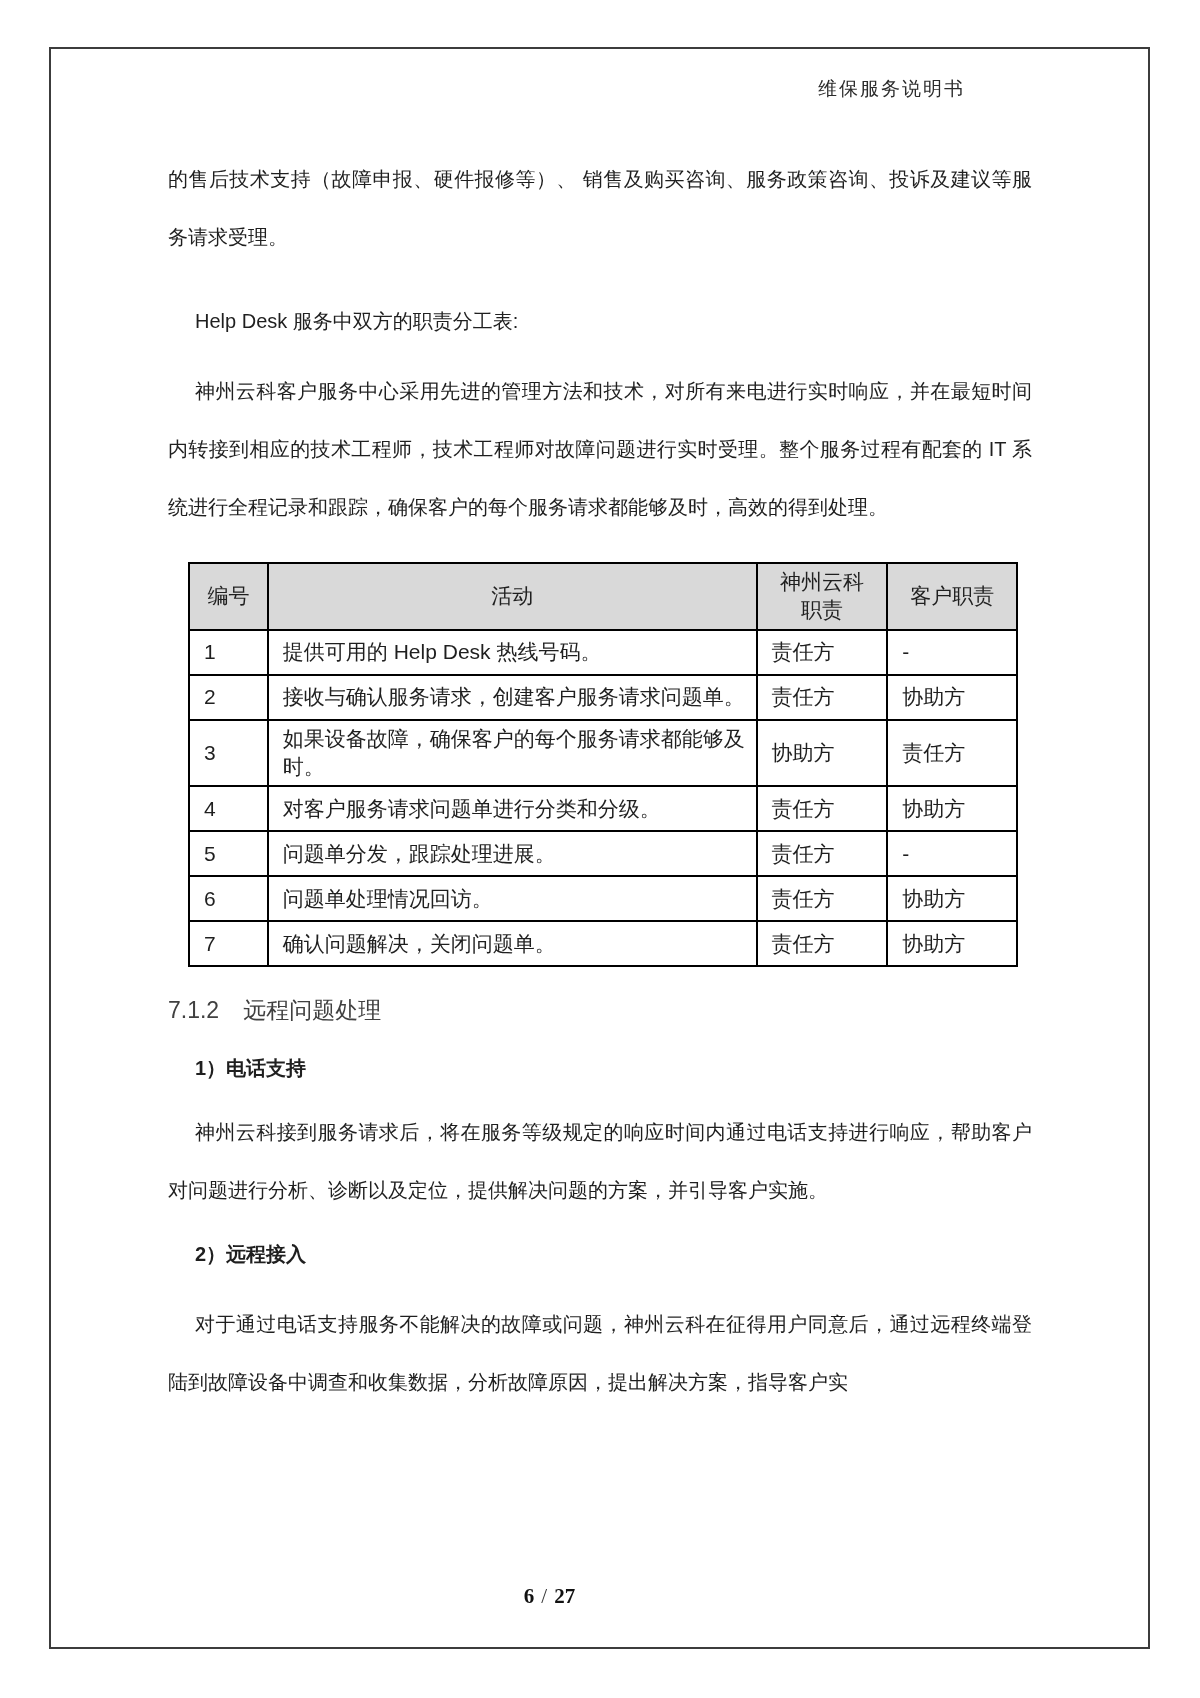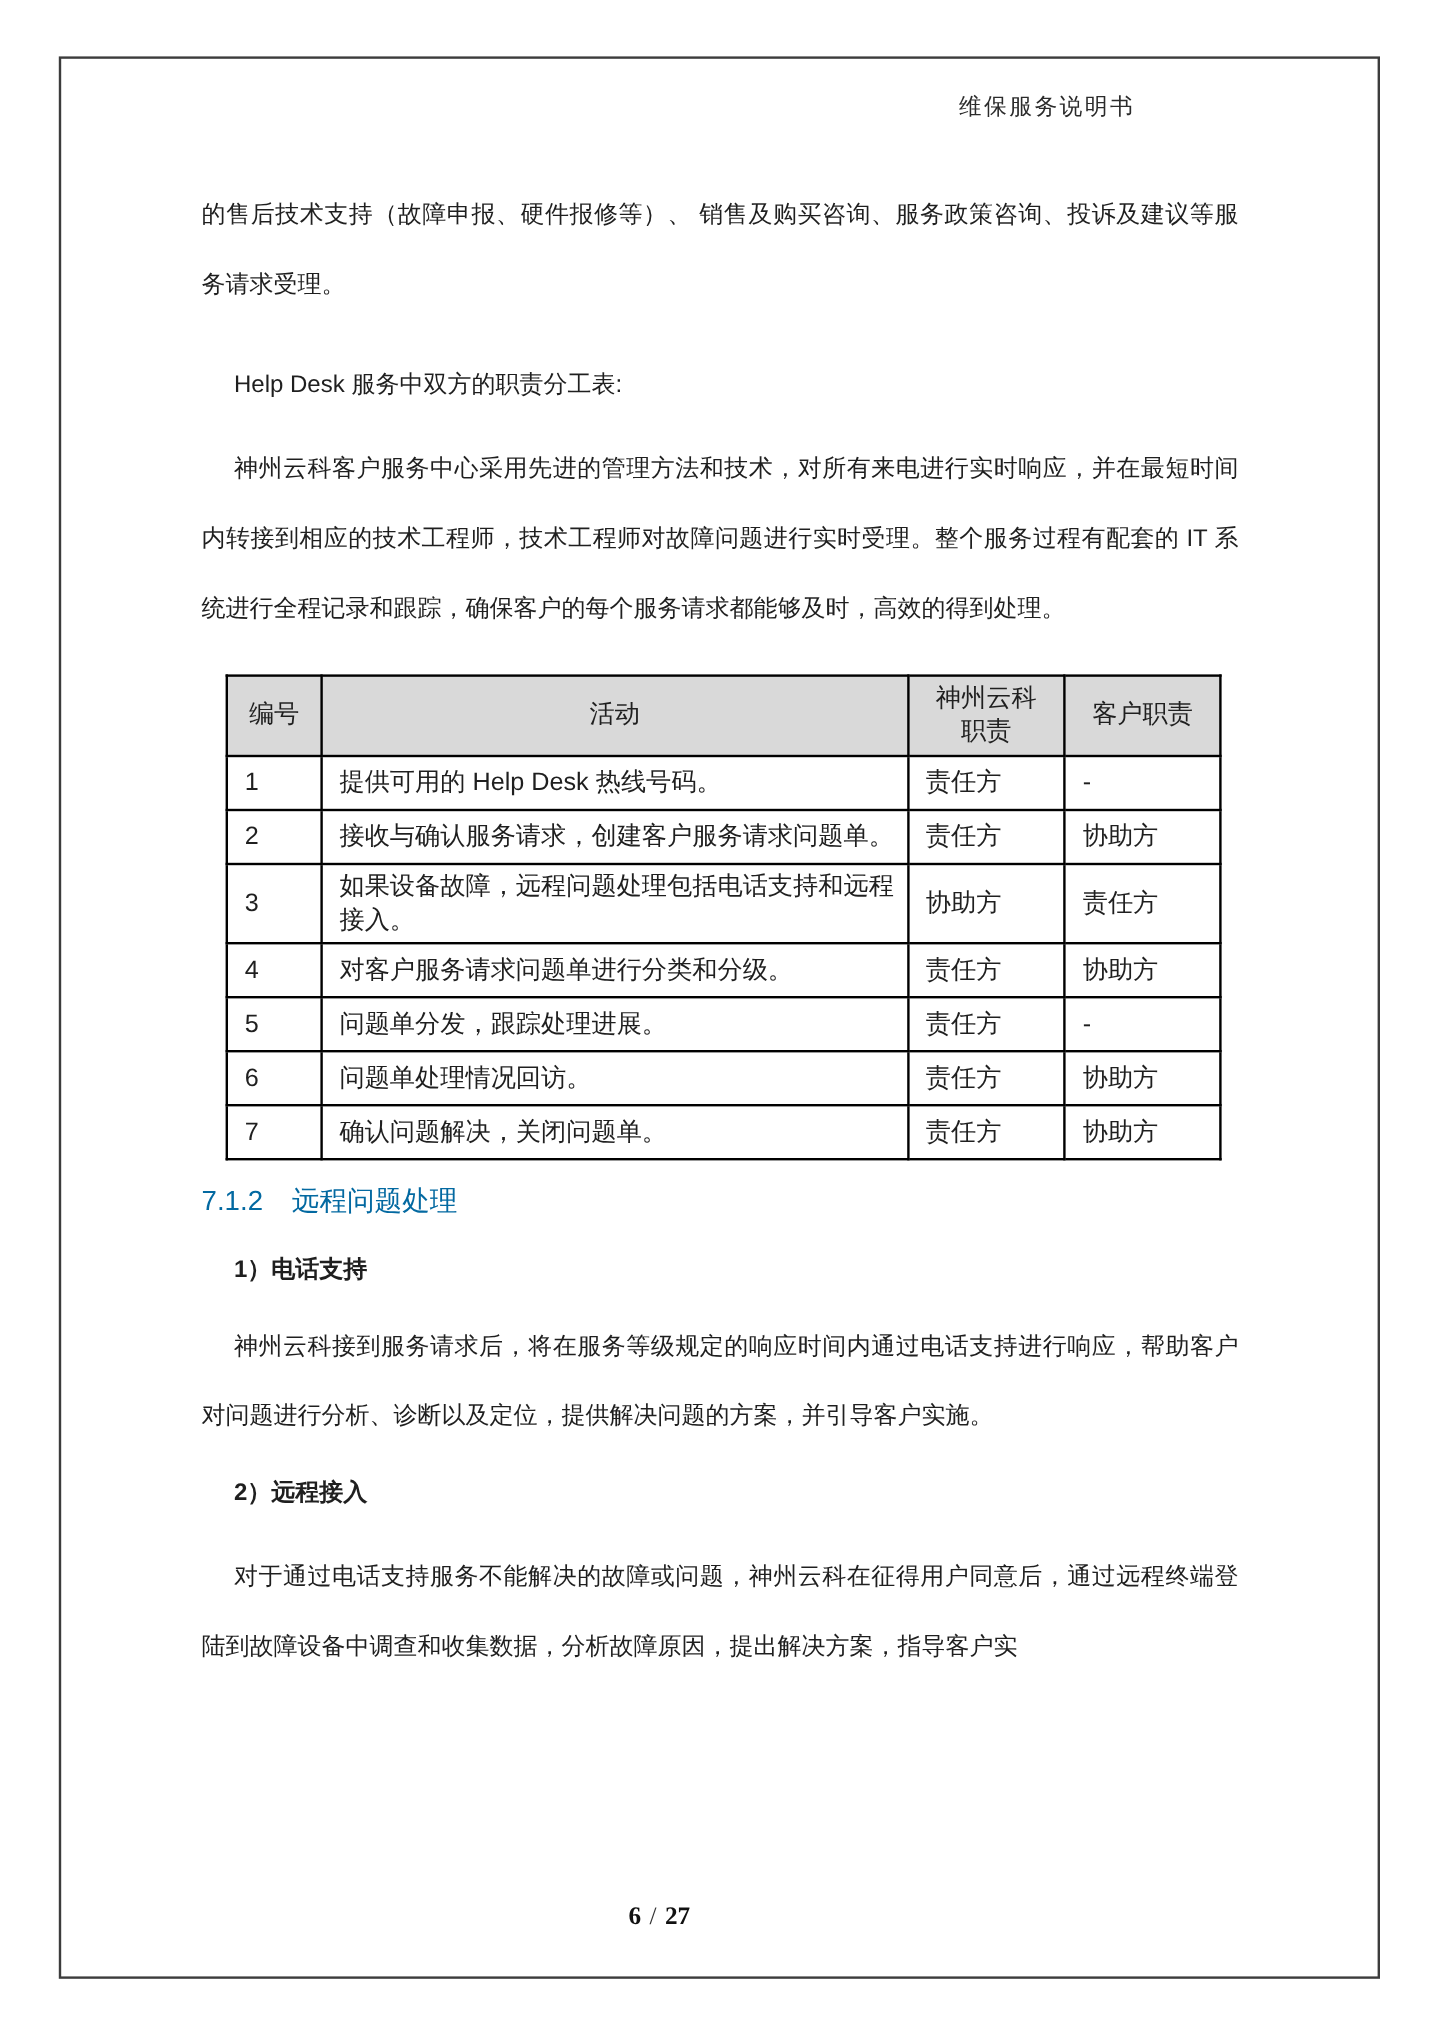--- a/index.html
+++ b/index.html
@@ -16,21 +16,21 @@
   .frame {
     position: absolute;
     left: 49px;
     top: 47px;
     width: 1101px;
     height: 1602px;
     border: 2px solid #3c3c3c;
   }
   .doc-header {
     position: absolute;
-    left: 156px;
+    left: 175px;
     top: 76px;
     width: 790px;
     text-align: right;
     font-family: "Liberation Serif", serif;
     font-size: 19px;
     letter-spacing: 2px;
     color: #2b2b2b;
   }
   .content {
     position: absolute;
@@ -69,25 +69,25 @@
     height: 45px;
     vertical-align: middle;
     text-align: left;
     padding: 4px 6px 4px 14px;
   }
   .col-num   { width: 79px;  }
   .col-act   { width: 490px; }
   .col-szyk  { width: 131px; }
   .col-cust  { width: 130px; }
   .section-heading {
-    margin-top: 12px;
+    margin-top: 22px;
     font-size: 23px;
     line-height: 42px;
     font-weight: 400;
-    color: #0369a1;
+    color: #404040;
   }
   .section-heading .sec-title { margin-left: 24px; }
   .p4 { margin-top: 12px; }
   .subhead {
     margin-top: 8px;
     margin-left: 27px;
     font-weight: 700;
     font-size: 20px;
     line-height: 58px;
   }
@@ -145,21 +145,21 @@
           <td>-</td>
         </tr>
           <tr style="">
           <td>2</td>
           <td>接收与确认服务请求，创建客户服务请求问题单。</td>
           <td>责任方</td>
           <td>协助方</td>
         </tr>
           <tr style="">
           <td>3</td>
-          <td>如果设备故障，远程问题处理包括电话支持和远程接入。</td>
+          <td>如果设备故障，确保客户的每个服务请求都能够及时。</td>
           <td>协助方</td>
           <td>责任方</td>
         </tr>
           <tr style="">
           <td>4</td>
           <td>对客户服务请求问题单进行分类和分级。</td>
           <td>责任方</td>
           <td>协助方</td>
         </tr>
           <tr style="">

